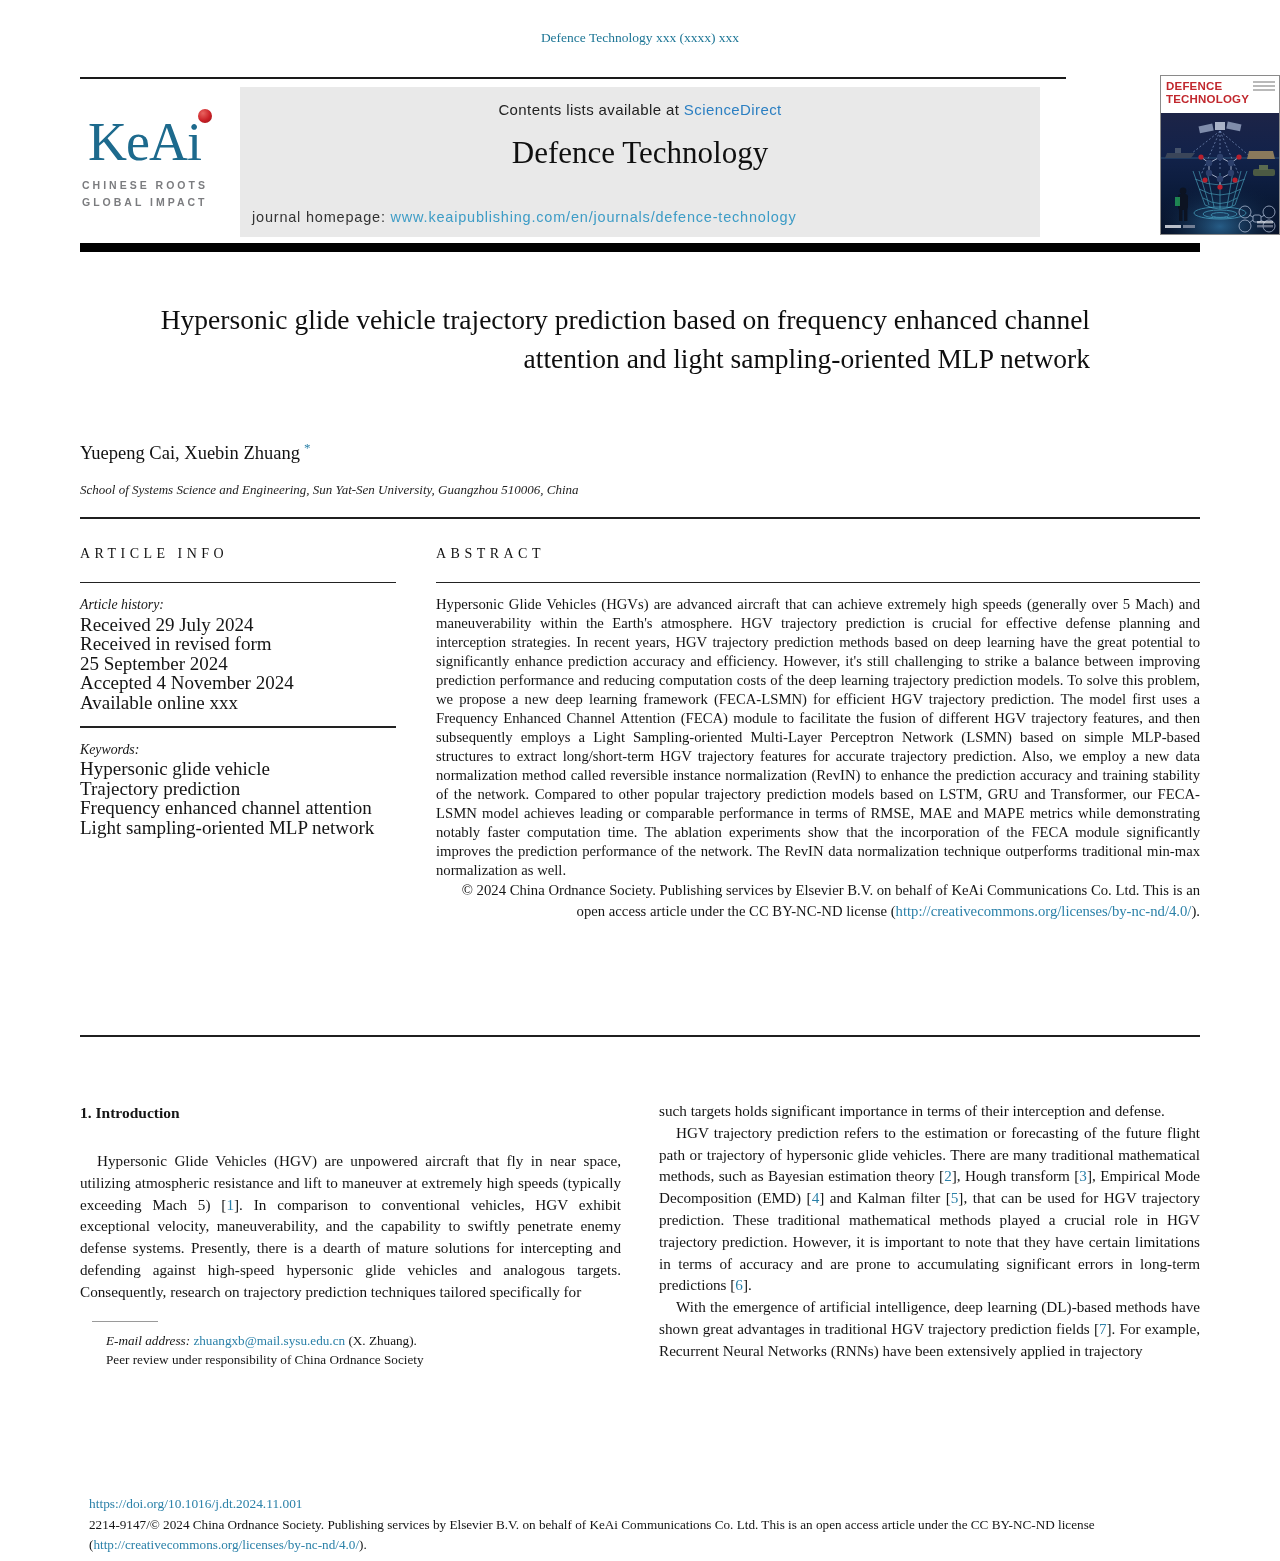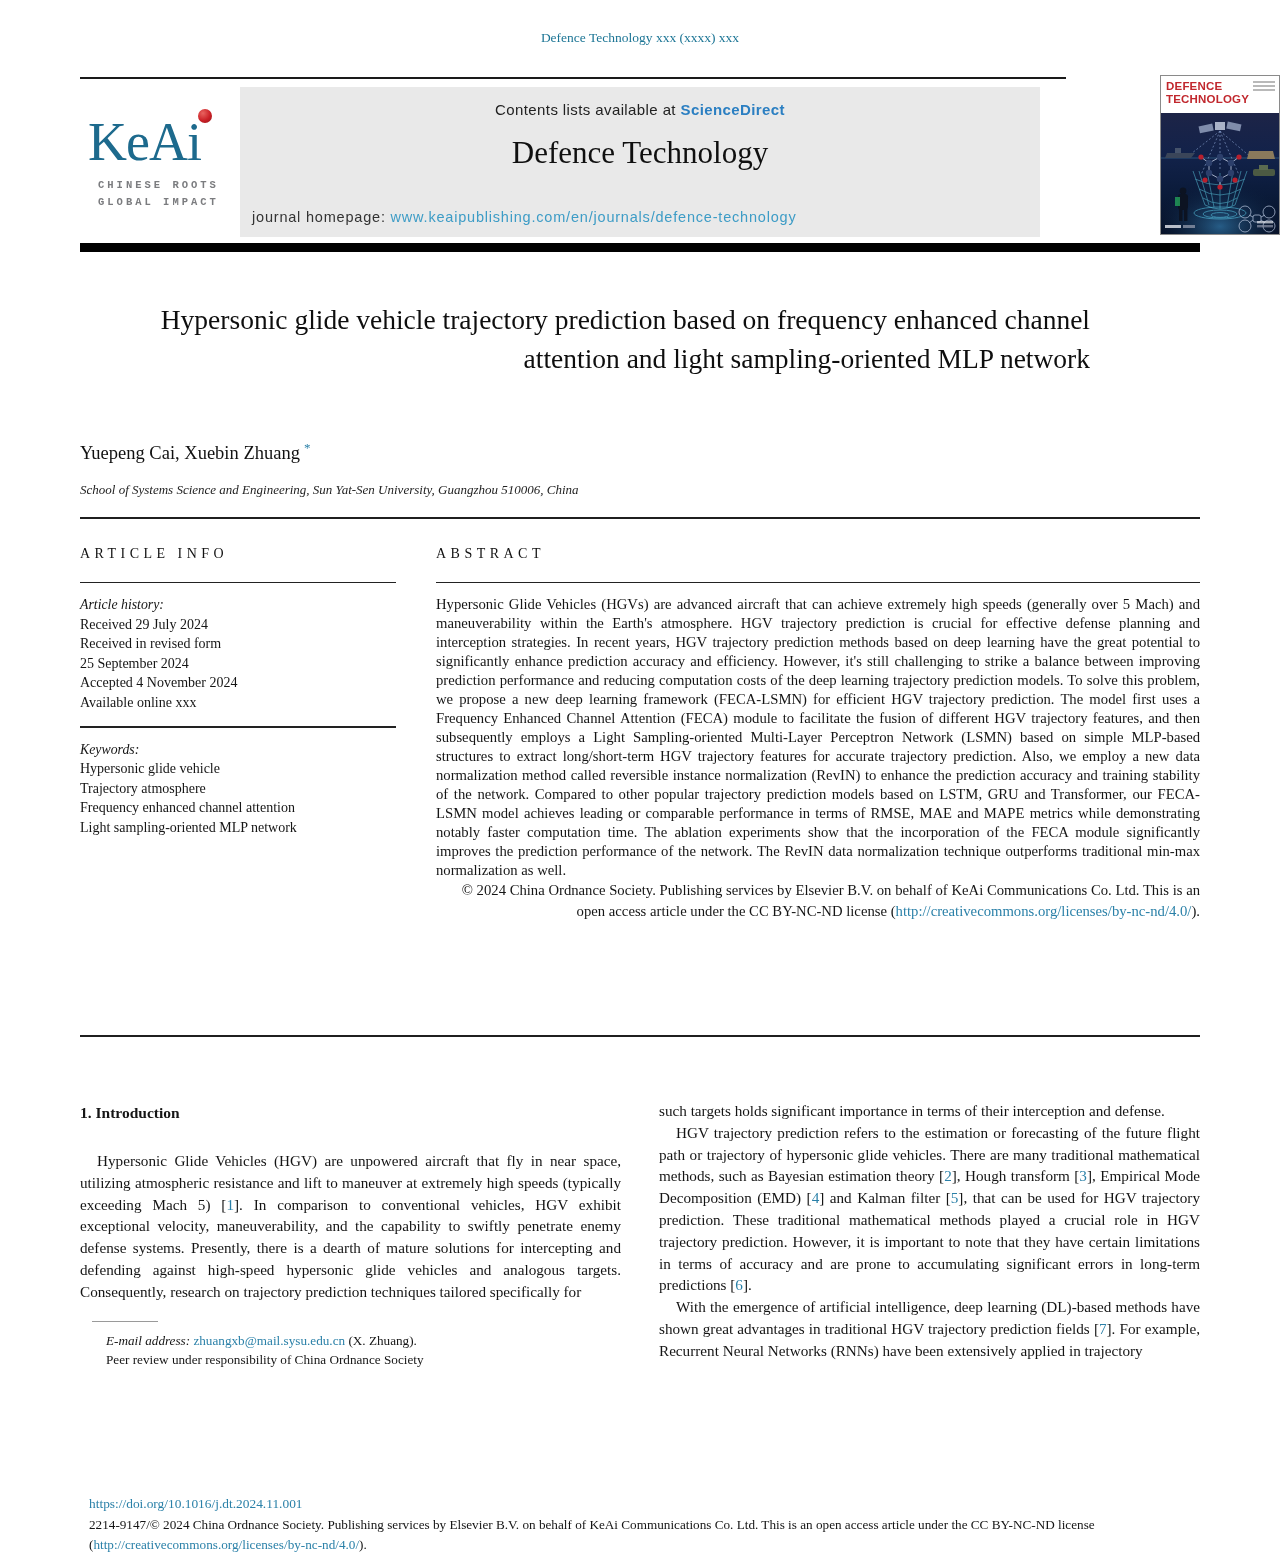--- a/index.html
+++ b/index.html
@@ -22,28 +22,28 @@
   .running-head{position:absolute;top:30px;left:0;width:100%;text-align:center;
     font-size:13.5px;color:#1c7595;}
   
   .header-area{position:absolute;top:77px;left:80px;width:986px;border-top:2px solid #1a1a1a;}
   .header-flex{display:flex;}
   .logo-box{width:160px;height:150px;margin-top:8px;position:relative;background:#fff;}
   .keai-wordmark{position:absolute;top:28px;left:0;font-family:"Liberation Serif",serif;
     font-weight:400;font-size:54px;line-height:1;color:var(--keai-teal);letter-spacing:-1px;margin-left:8px;}
   .keai-dot{position:absolute;top:22px;left:118px;width:14px;height:14px;border-radius:50%;
     background:radial-gradient(circle at 35% 30%, #e8635f 0%, var(--keai-red) 55%, #8f1419 100%);}
-  .keai-tag{position:absolute;left:18px;font-family:Liberation Mono, monospace;
+  .keai-tag{position:absolute;left:2px;font-family:Liberation Sans, sans-serif;
     font-weight:bold;font-size:10.5px;letter-spacing:3px;color:var(--gray-tag);}
   .keai-tag.t1{top:92px;}
   .keai-tag.t2{top:109px;}
   .banner{margin-top:8px;width:800px;height:150px;background:#e9e9e9;position:relative;}
   .contents-line{position:absolute;top:14px;left:0;width:100%;text-align:center;
     font-family:"Liberation Sans",sans-serif;font-size:15px;letter-spacing:0.4px;color:#222;}
-  .contents-line .sd{color:var(--sd-blue);font-weight:bold;}
+  .contents-line .sd{color:var(--sd-blue);}
   .banner-journal{position:absolute;top:48px;left:0;width:100%;text-align:center;
     font-size:31px;color:#101010;}
   .homepage-line{position:absolute;bottom:12px;left:12px;
     font-family:"Liberation Sans",sans-serif;font-size:14.5px;letter-spacing:0.8px;color:#333;}
   .homepage-line .url{color:var(--teal-light);}
   
   .cover{position:absolute;top:75px;right:0px;width:120px;height:160px;border:1px solid #8a8a8a;
     background:#fff;box-sizing:border-box;}
   .cover-band{position:relative;height:37px;background:#fff;}
   .cover-title{position:absolute;top:4px;left:5px;font-family:"Liberation Sans",sans-serif;
@@ -63,21 +63,21 @@
   .rule-full{position:absolute;left:80px;width:1120px;height:1.5px;background:var(--rule);}
   .rule-1{top:517px;}
   .rule-2{top:1035px;}
   
   .info-abstract{position:absolute;top:540px;left:80px;width:1120px;display:flex;}
   .info-col{width:316px;flex:none;}
   .abstract-col{width:764px;flex:none;margin-left:40px;}
   .sec-heading{font-size:14px;font-weight:400;letter-spacing:0.32em;color:#111;margin:6px 0 20px 0;}
   .head-rule{height:1.4px;background:#222;margin-bottom:12px;}
   .hist-label,.kw-label{font-style:italic;font-size:13.8px;line-height:19.5px;}
-  .info-line{font-size:14px;line-height:19.5px;}
+  .info-line{font-size:19px;line-height:19.5px;}
   .info-divider{height:1.4px;background:#222;margin:14px 0 12px 0;}
   .abstract-body{font-size:14.7px;line-height:19px;text-align:justify;color:#151515;}
   .abstract-copyright{font-size:14.7px;line-height:20.8px;text-align:right;margin-top:0px;}
   .abstract-copyright .lnk{color:var(--teal);}
   
   .main-cols{position:absolute;top:1100px;left:80px;width:1120px;display:flex;}
   .col-left{width:541px;flex:none;}
   .col-right{width:541px;flex:none;margin-left:38px;}
   .intro-heading{font-size:15.5px;font-weight:700;margin:4px 0 28px 0;}
   .body-par{font-size:15.2px;line-height:21.8px;text-align:justify;margin:0;color:#141414;}
@@ -262,21 +262,21 @@
       <div class="head-rule"></div>
       <div class="hist-label">Article history:</div>
       <div class="info-line">Received 29 July 2024</div>
       <div class="info-line">Received in revised form</div>
       <div class="info-line">25 September 2024</div>
       <div class="info-line">Accepted 4 November 2024</div>
       <div class="info-line">Available online xxx</div>
       <div class="info-divider"></div>
       <div class="kw-label">Keywords:</div>
       <div class="info-line">Hypersonic glide vehicle</div>
-      <div class="info-line">Trajectory atmosphere</div>
+      <div class="info-line">Trajectory prediction</div>
       <div class="info-line">Frequency enhanced channel attention</div>
       <div class="info-line">Light sampling-oriented MLP network</div>
     </div>
     <div class="abstract-col">
       <div class="sec-heading">ABSTRACT</div>
       <div class="head-rule"></div>
       <div class="abstract-body">Hypersonic Glide Vehicles (HGVs) are advanced aircraft that can achieve extremely high speeds (generally over 5 Mach) and maneuverability within the Earth's atmosphere. HGV trajectory prediction is crucial for effective defense planning and interception strategies. In recent years, HGV trajectory prediction methods based on deep learning have the great potential to significantly enhance prediction accuracy and efficiency. However, it's still challenging to strike a balance between improving prediction performance and reducing computation costs of the deep learning trajectory prediction models. To solve this problem, we propose a new deep learning framework (FECA-LSMN) for efficient HGV trajectory prediction. The model first uses a Frequency Enhanced Channel Attention (FECA) module to facilitate the fusion of different HGV trajectory features, and then subsequently employs a Light Sampling-oriented Multi-Layer Perceptron Network (LSMN) based on simple MLP-based structures to extract long/short-term HGV trajectory features for accurate trajectory prediction. Also, we employ a new data normalization method called reversible instance normalization (RevIN) to enhance the prediction accuracy and training stability of the network. Compared to other popular trajectory prediction models based on LSTM, GRU and Transformer, our FECA-LSMN model achieves leading or comparable performance in terms of RMSE, MAE and MAPE metrics while demonstrating notably faster computation time. The ablation experiments show that the incorporation of the FECA module significantly improves the prediction performance of the network. The RevIN data normalization technique outperforms traditional min-max normalization as well.</div>
       <div class="abstract-copyright">
         <span>© 2024 China Ordnance Society. Publishing services by Elsevier B.V. on behalf of KeAi Communications Co. Ltd. This is an open access article under the CC BY-NC-ND license (</span><span class="lnk">http://creativecommons.org/licenses/by-nc-nd/4.0/</span><span>).</span>
       </div>

